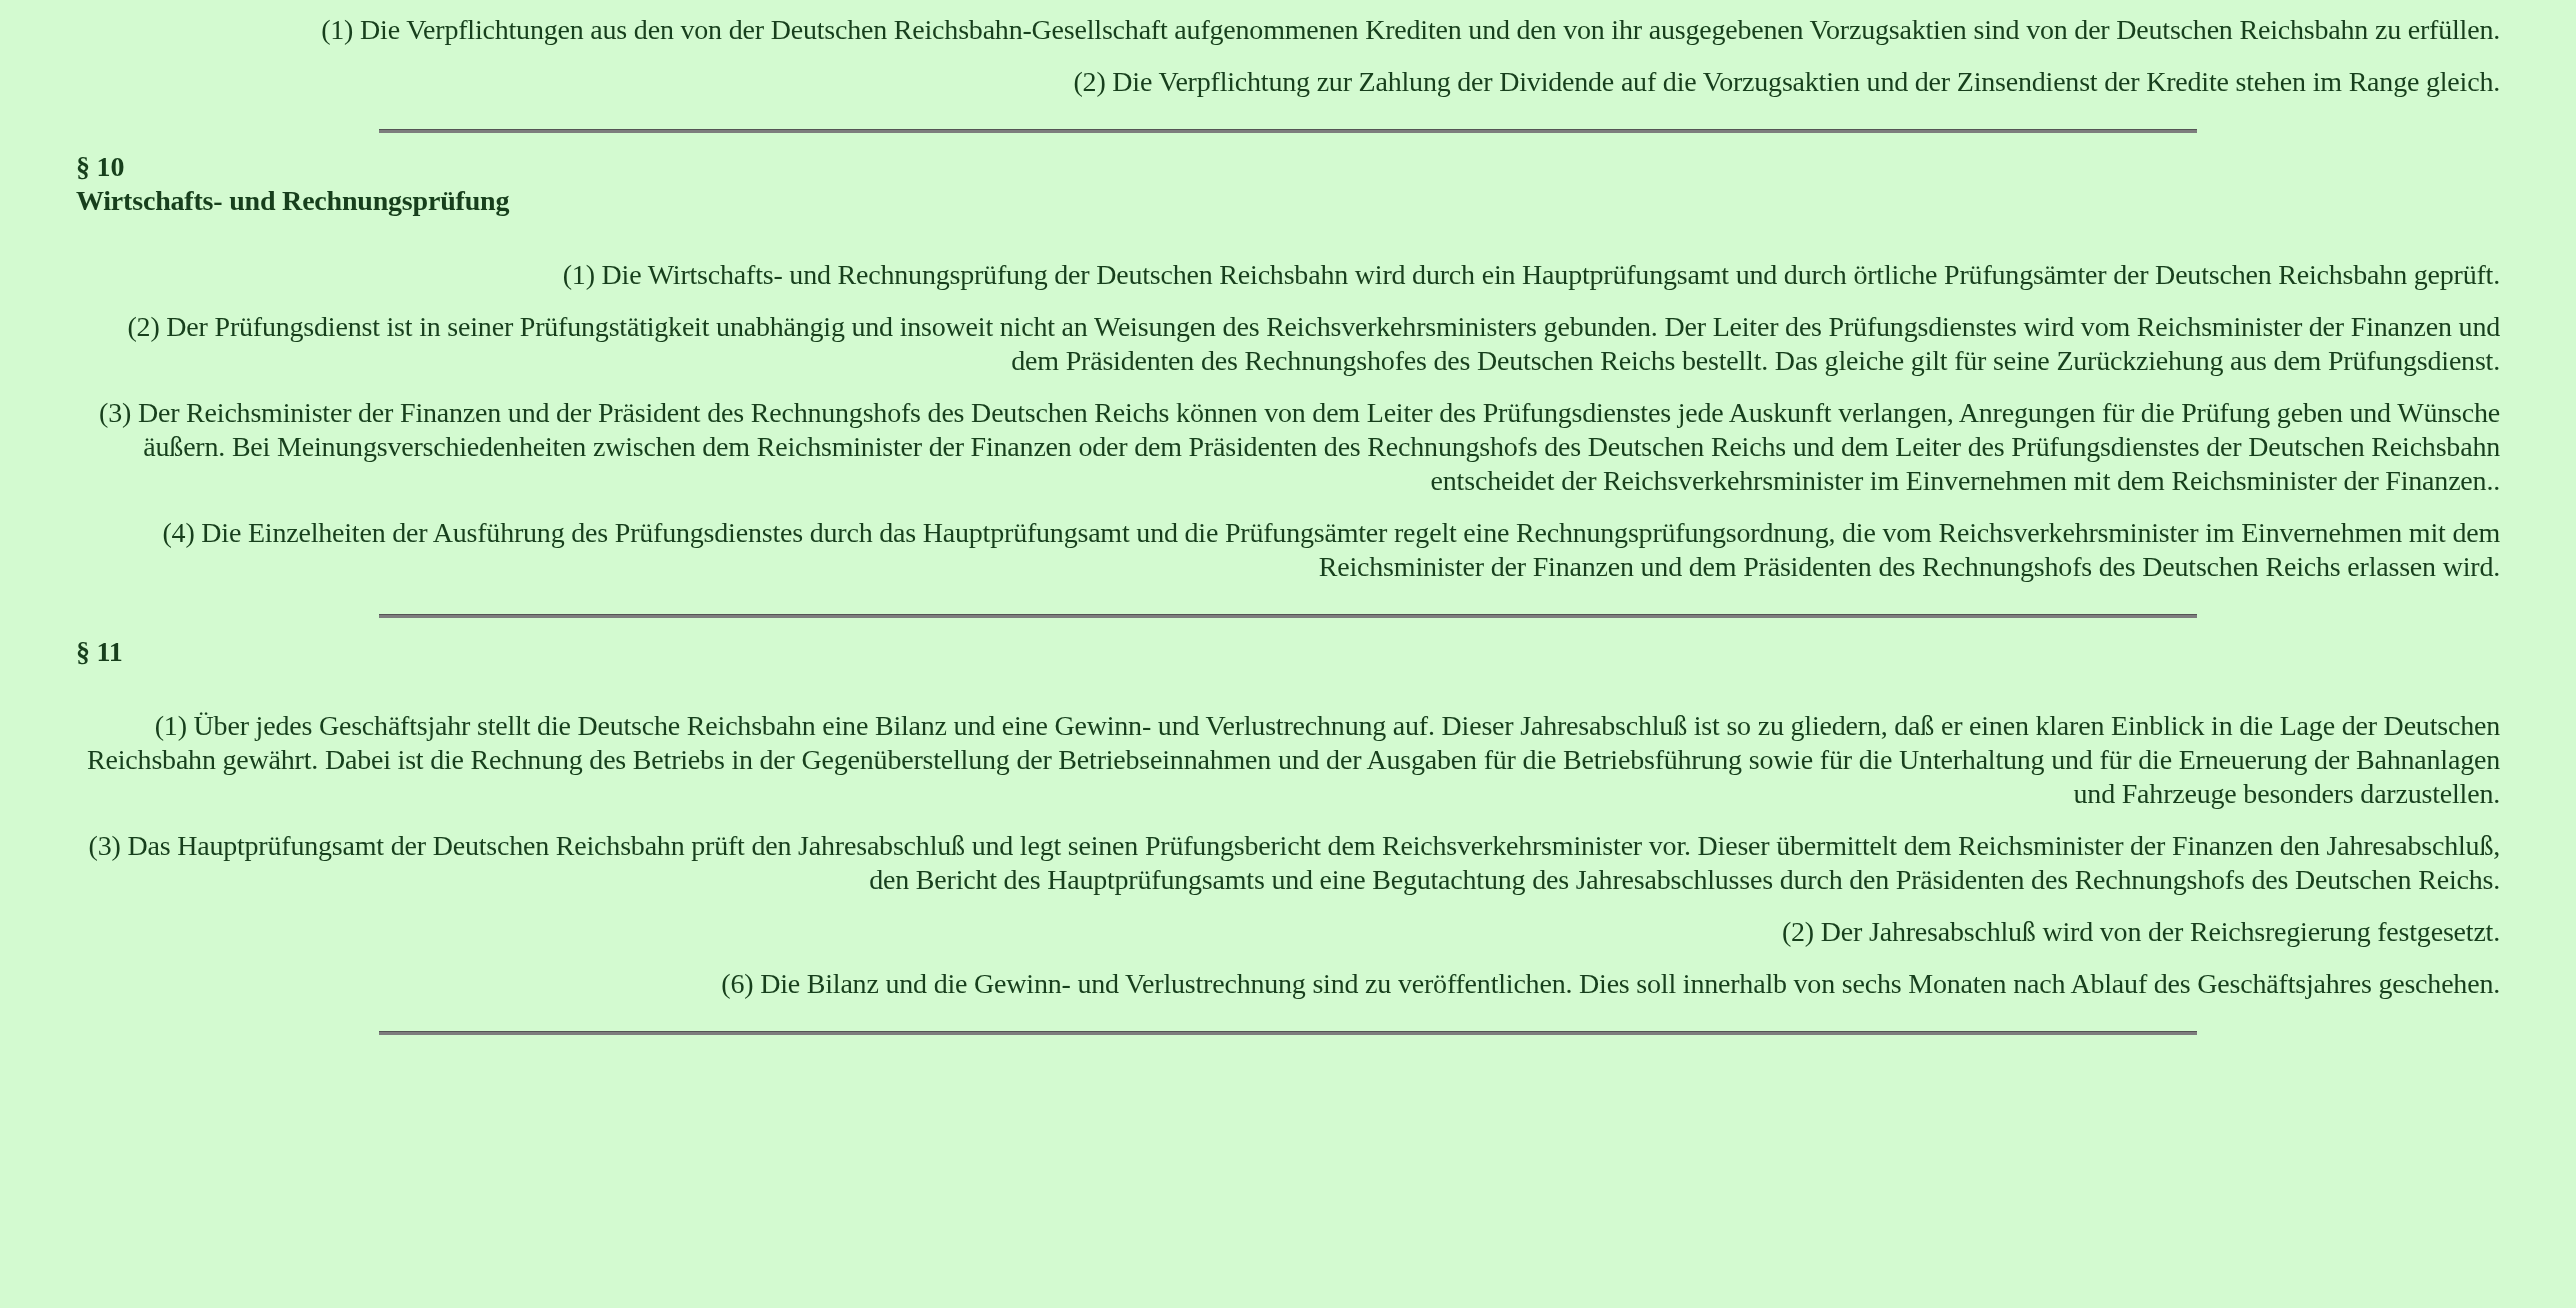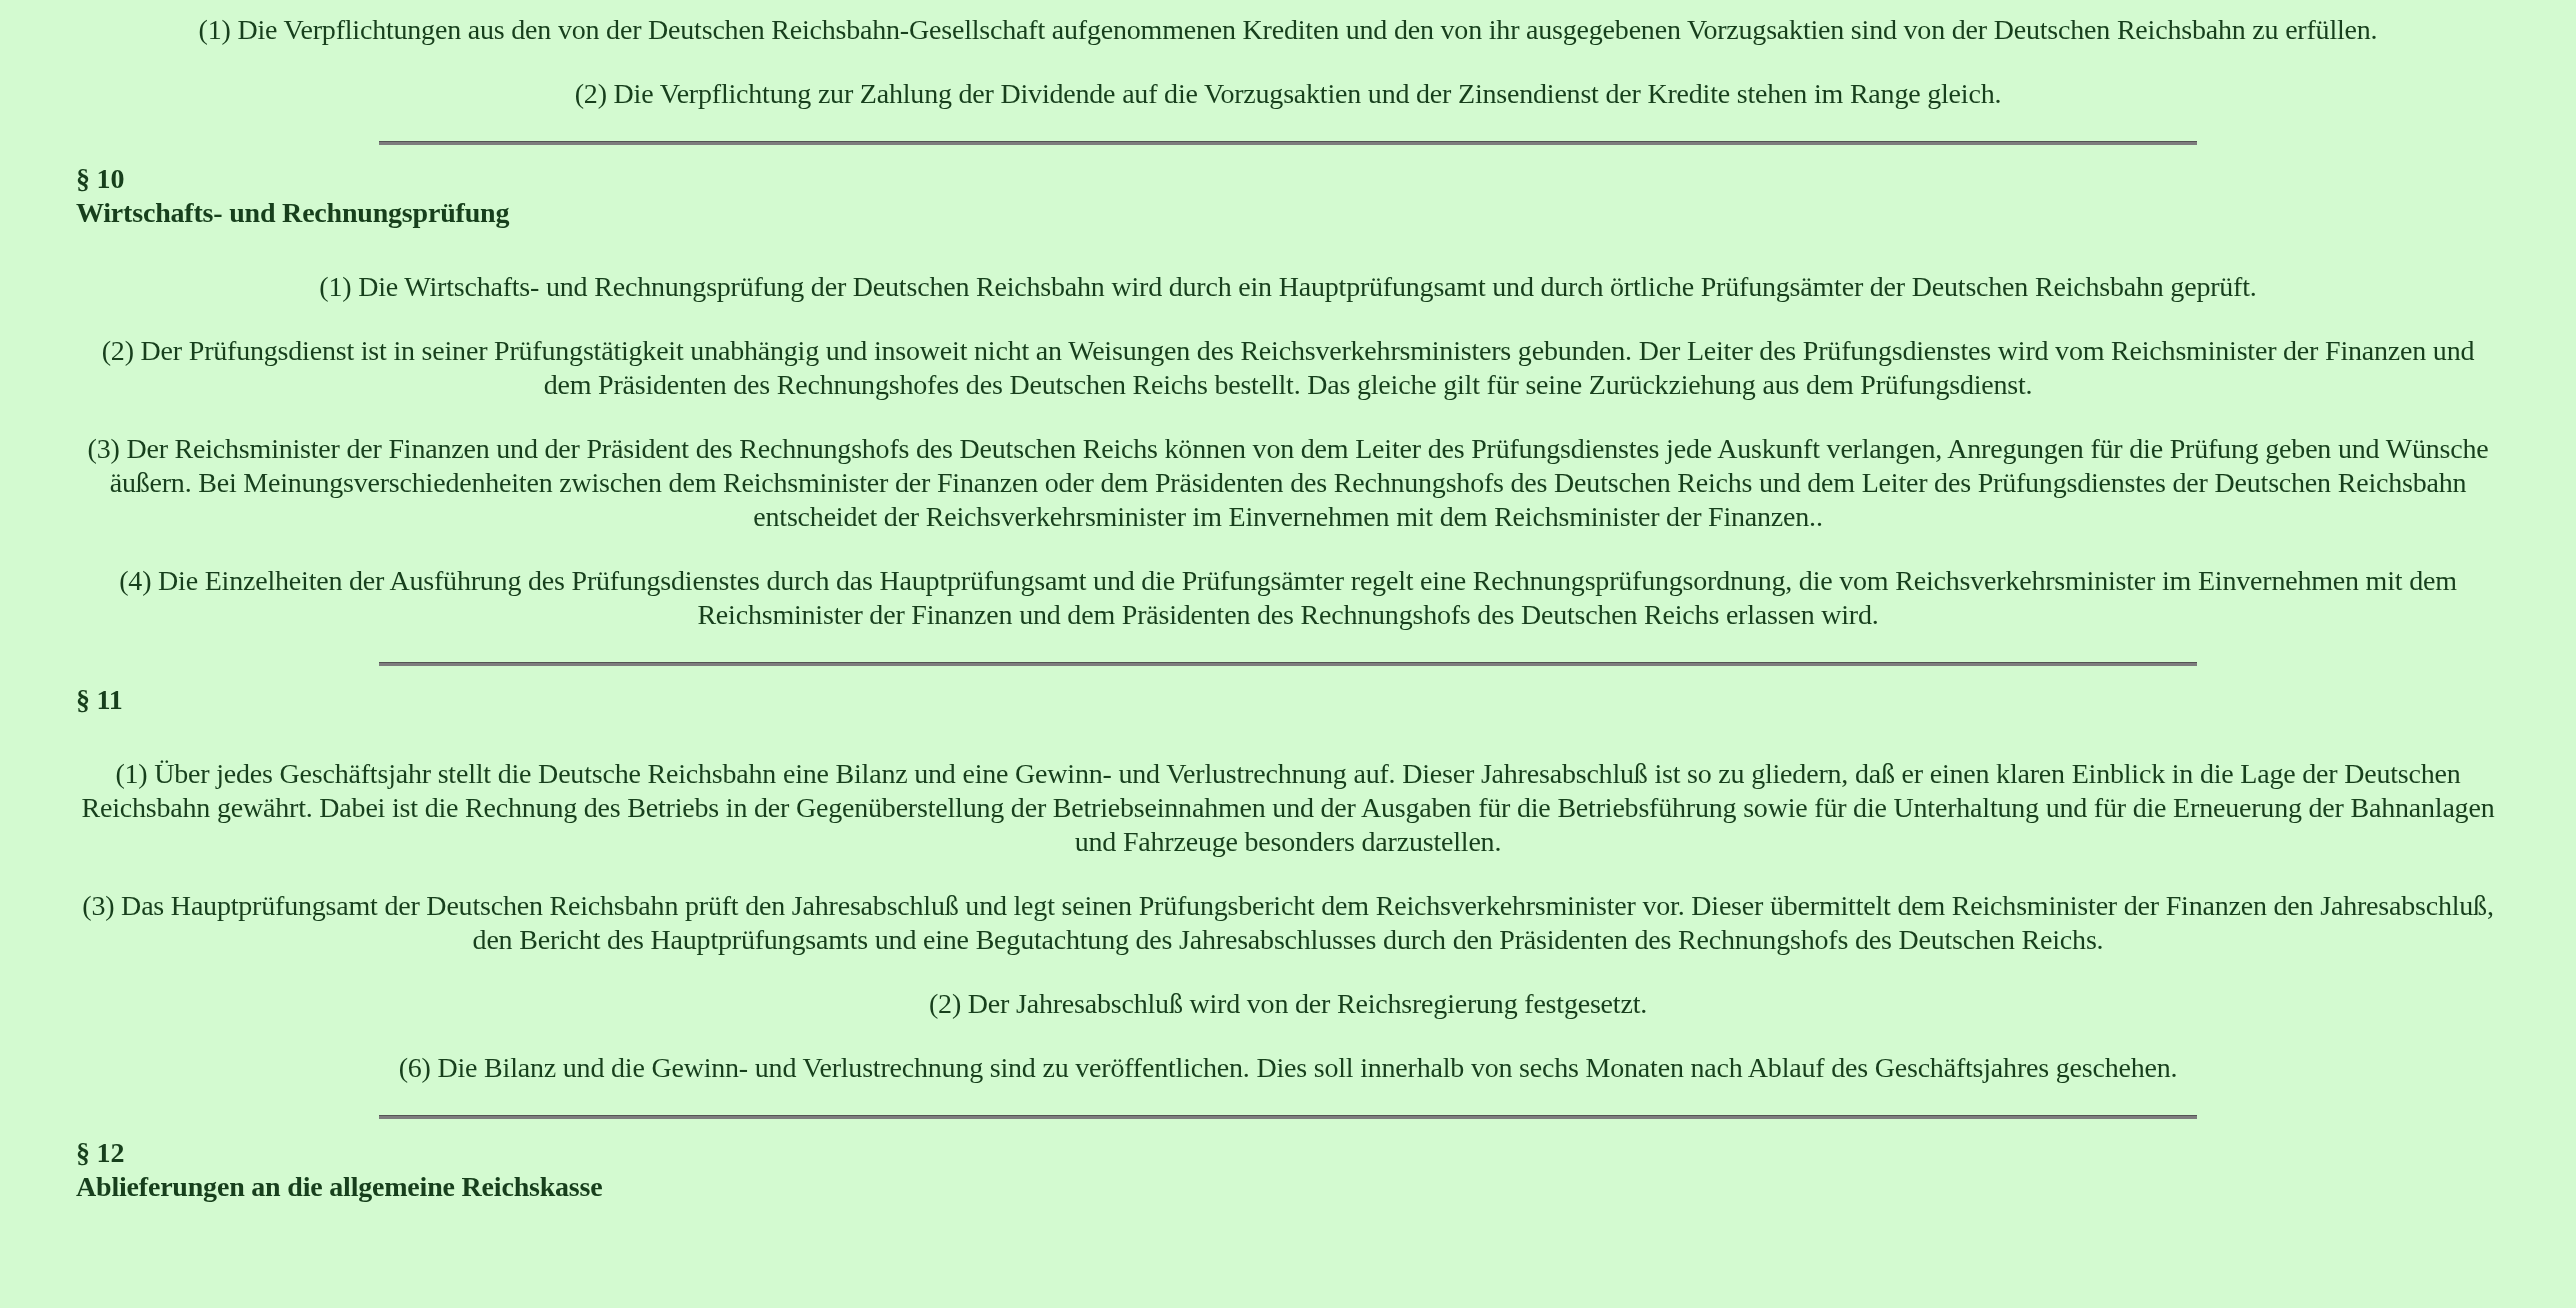--- a/index.html
+++ b/index.html
@@ -15,22 +15,22 @@
     letter-spacing: -0.2px;
     min-height: 1309px;
     width: 2576px;
     box-sizing: border-box;
     overflow: hidden;
   }
   .page {
     padding: 12.7px 76px 9px 76px;
   }
   p.para {
-    margin: 30px 0;
-    text-align: center;
+    margin: 18px 0;
+    text-align: right;
   }
   p.para.first {
     margin-top: 0;
   }
   hr.rule {
     border: none;
     border-top: 1.8px solid #545454;
     height: 3.6px;
     background: #7d7d7d;
     width: 75%;
@@ -80,19 +80,15 @@
 
 
   <p class="para">(3) Das Hauptprüfungsamt der Deutschen Reichsbahn prüft den Jahresabschluß und legt seinen Prüfungsbericht dem Reichsverkehrsminister vor. Dieser übermittelt dem Reichsminister der Finanzen den Jahresabschluß, den Bericht des Hauptprüfungsamts und eine Begutachtung des Jahresabschlusses durch den Präsidenten des Rechnungshofs des Deutschen Reichs.</p>
 
   <p class="para">(2) Der Jahresabschluß wird von der Reichsregierung festgesetzt.</p>
 
   <p class="para">(6) Die Bilanz und die Gewinn- und Verlustrechnung sind zu veröffentlichen. Dies soll innerhalb von sechs Monaten nach Ablauf des Geschäftsjahres geschehen.</p>
 
   <hr class="rule">
 
-  <div class="section-head">
-    <div class="sec-num">§ 12</div>
-    <div class="sec-title">Ablieferungen an die allgemeine Reichskasse</div>
-  </div>
 
 </div>
 
 
 </body></html>

